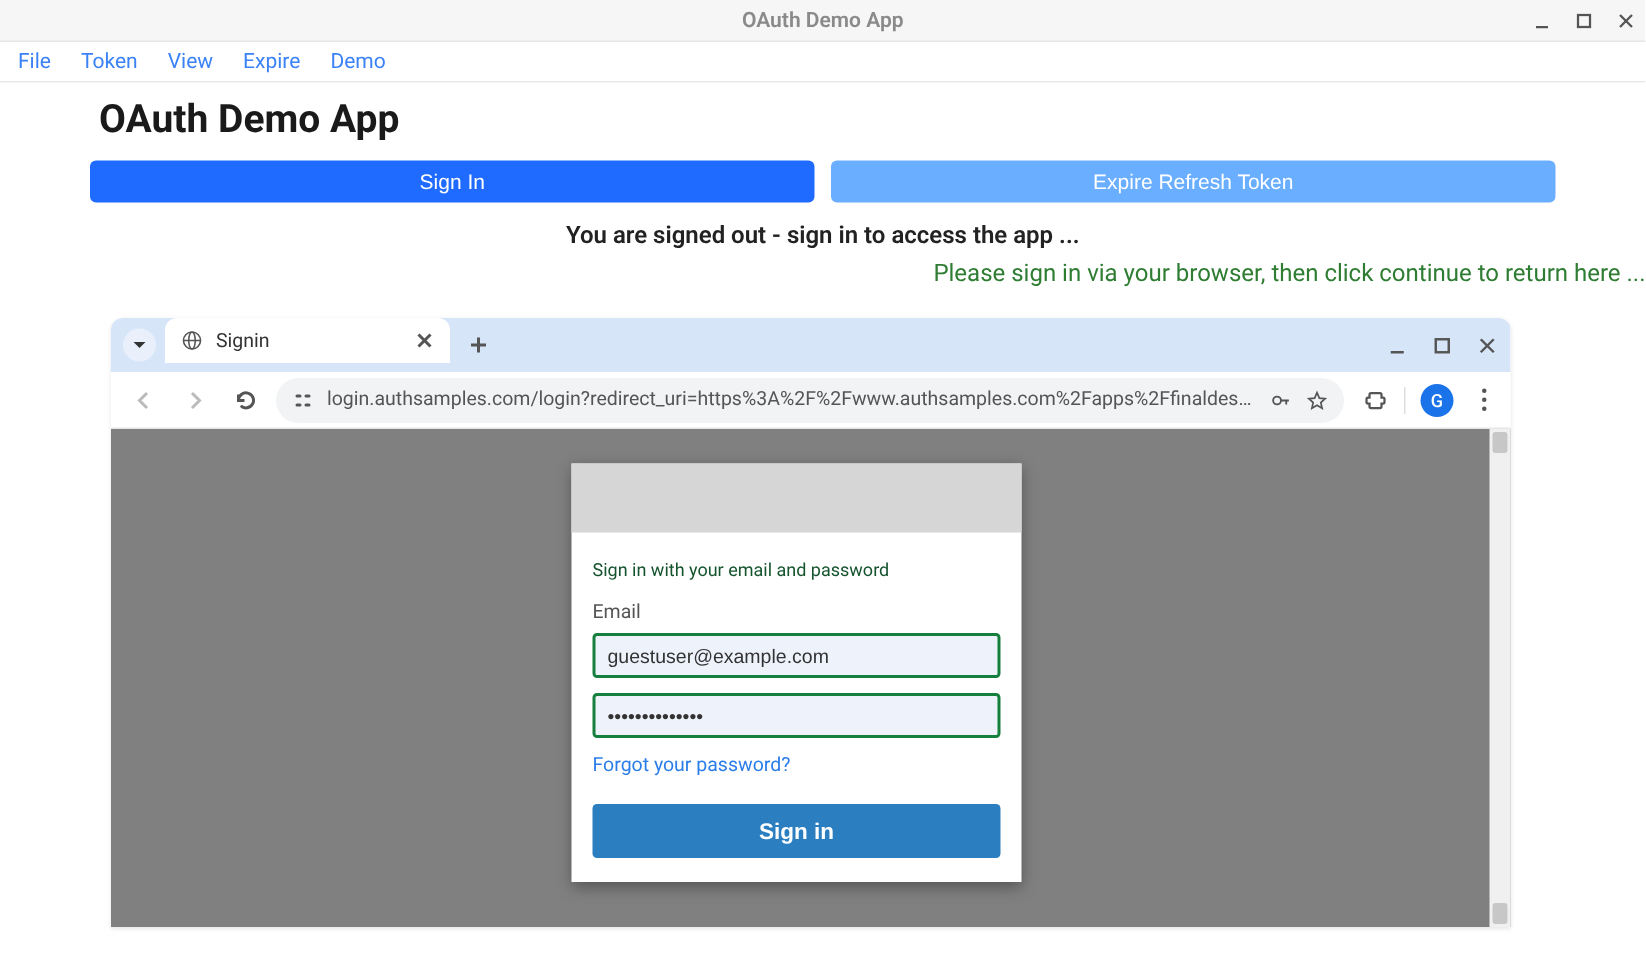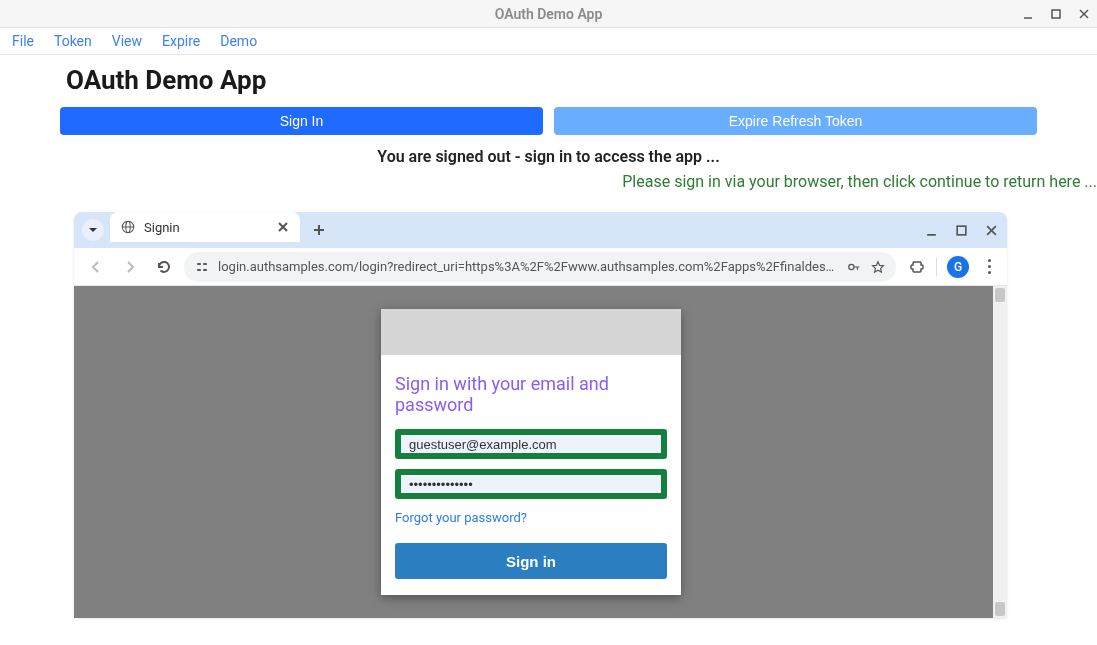--- a/index.html
+++ b/index.html
@@ -63,23 +63,23 @@
 
 
 .page { height: calc(100% - 74px); background: #808080; position: relative; overflow: hidden; }
 .scrollbar { position: absolute; right: 0; top: 0; width: 14px; height: 100%; background: #f0f0f0; }
 .scroll-thumb { position: absolute; top: 2px; left: 2px; right: 2px; height: 14px; background: #c7c7c7; border-radius: 2px; }
 .scroll-thumb.bottom { top: auto; bottom: 2px; }
 
 .login-card { position: absolute; left: 307px; top: 23px; width: 300px; background: #fff; box-shadow: 0 3px 10px rgba(0,0,0,0.35); }
 .login-header { height: 46px; background: #d6d6d6; }
 .login-body { padding: 18px 14px 16px 14px; }
-.login-title { font-size: 18px; color: #8b5cf6; margin-bottom: 14px; }
+.login-title { font-size: 12px; color: #14532d; margin-bottom: 14px; }
 .form-label { font-size: 13px; color: #555; margin-bottom: 6px; display: block; }
-.form-input { width: 100%; height: 30px; background: #eef3fb; border: 6px solid #15803d; border-radius: 3px; padding: 0 8px; font-size: 13px; color: #333; margin-bottom: 10px; outline: none; }
+.form-input { width: 100%; height: 30px; background: #eef3fb; border: 2px solid #15803d; border-radius: 3px; padding: 0 8px; font-size: 13px; color: #333; margin-bottom: 10px; outline: none; }
 .forgot-link { font-size: 13px; color: #2b7de9; cursor: pointer; display: inline-block; margin-bottom: 18px; }
 .signin-btn { width: 100%; height: 36px; background: #2b7fc0; color: #fff; border: none; border-radius: 3px; font-size: 15px; font-weight: 600; cursor: pointer; }
 </style>
 </head>
 <body>
 
 <div class="titlebar">
   <div class="titlebar-title">OAuth Demo App</div>
   <div class="titlebar-controls">
     <span class="tb-icon">
@@ -229,20 +229,21 @@
   <div class="page">
     <div class="scrollbar">
       <div class="scroll-thumb"></div>
       <div class="scroll-thumb bottom"></div>
     </div>
 
     <div class="login-card">
       <div class="login-header"></div>
       <div class="login-body">
         <div class="login-title">Sign in with your email and password</div>
+        <label class="form-label">Email</label>
         <input class="form-input" type="text" value="guestuser@example.com" style="">
         <input class="form-input" type="password" value="GuestPassword1" style="">
         <a class="forgot-link">Forgot your password?</a>
         <button class="signin-btn">Sign in</button>
       </div>
     </div>
   </div>
 </div>
 
 </body></html>

